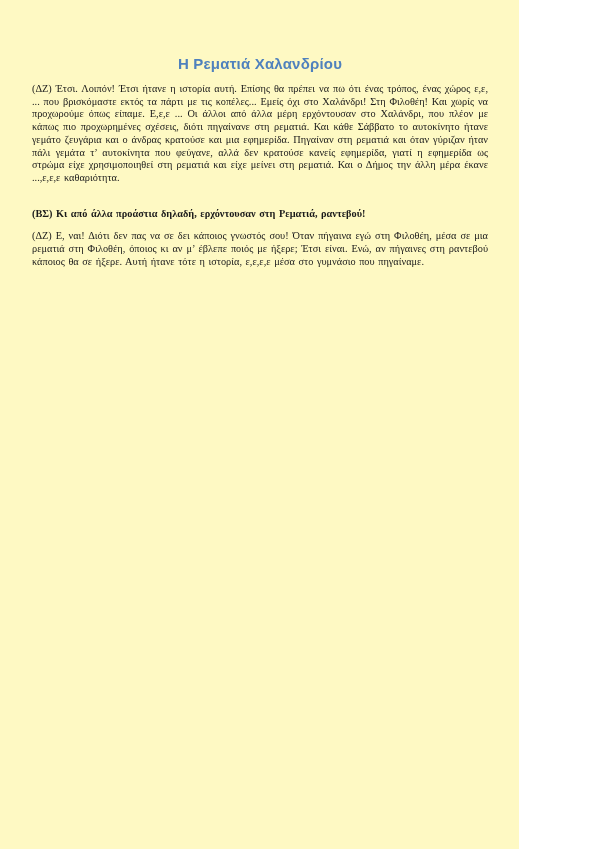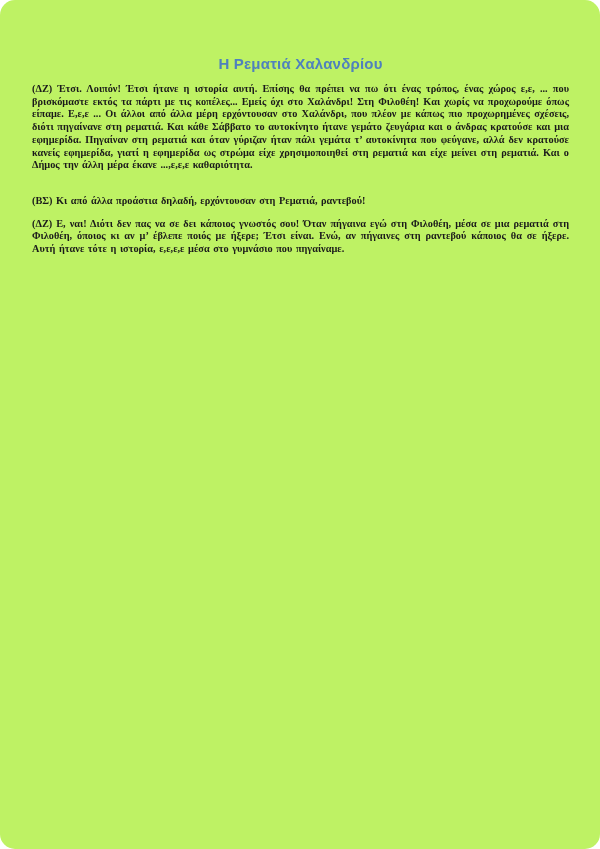--- a/index.html
+++ b/index.html
@@ -2,46 +2,44 @@
 <html><head>
 <meta charset="utf-8">
 <style>
   html, body {
     margin: 0;
     padding: 0;
     background: #ffffff;
   }
   .page {
     position: relative;
-    width: 600px;
+    width: 519px;
     height: 849px;
-    background: #bef264;
+    background: #fef9c3;
     font-family: "Liberation Serif", "DejaVu Serif", serif;
     color: #1a1a1a;
     overflow: hidden;
     box-sizing: border-box;
     padding: 55px 31px 0 32px;
-    border-radius: 15px;
   }
   .doc-title {
     font-family: "Liberation Sans", "DejaVu Sans", sans-serif;
     font-size: 15px;
     font-weight: bold;
     color: #4f81bd;
     text-align: center;
     margin: 0 0 11px 0;
     letter-spacing: 0.2px;
   }
   .para {
     font-size: 10.3px;
     line-height: 12.7px;
     text-align: justify;
     margin: 0 0 10px 0;
     word-spacing: 1px;
-    font-weight: bold;
   }
   .para.bold {
     font-weight: bold;
     text-align: left;
     margin: 23px 0 10px 0;
   }
 </style>
 </head>
 <body>
 

